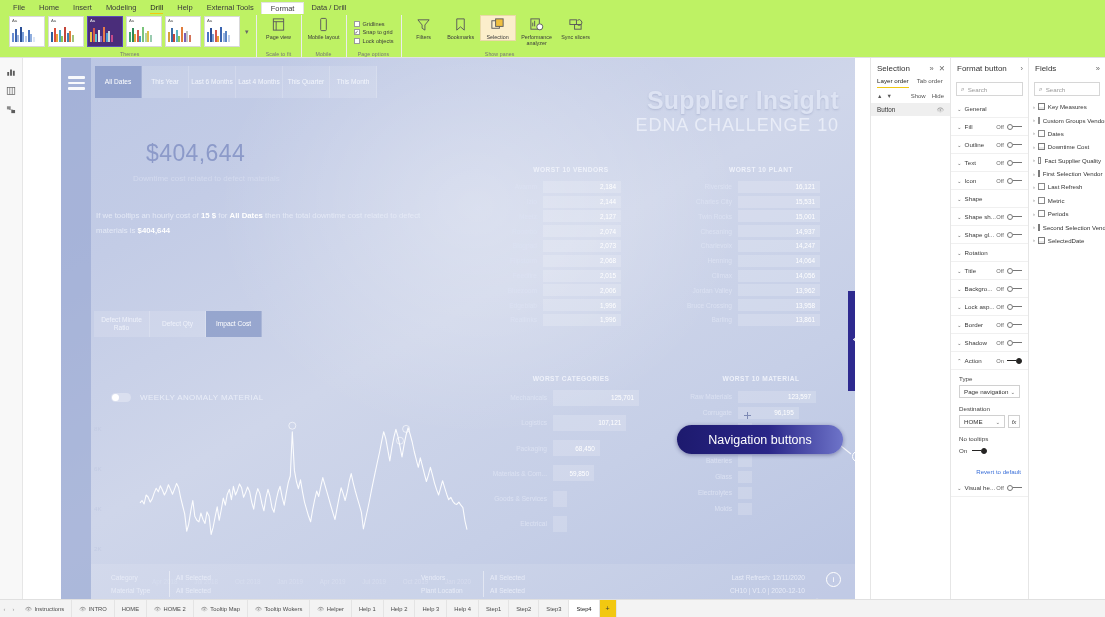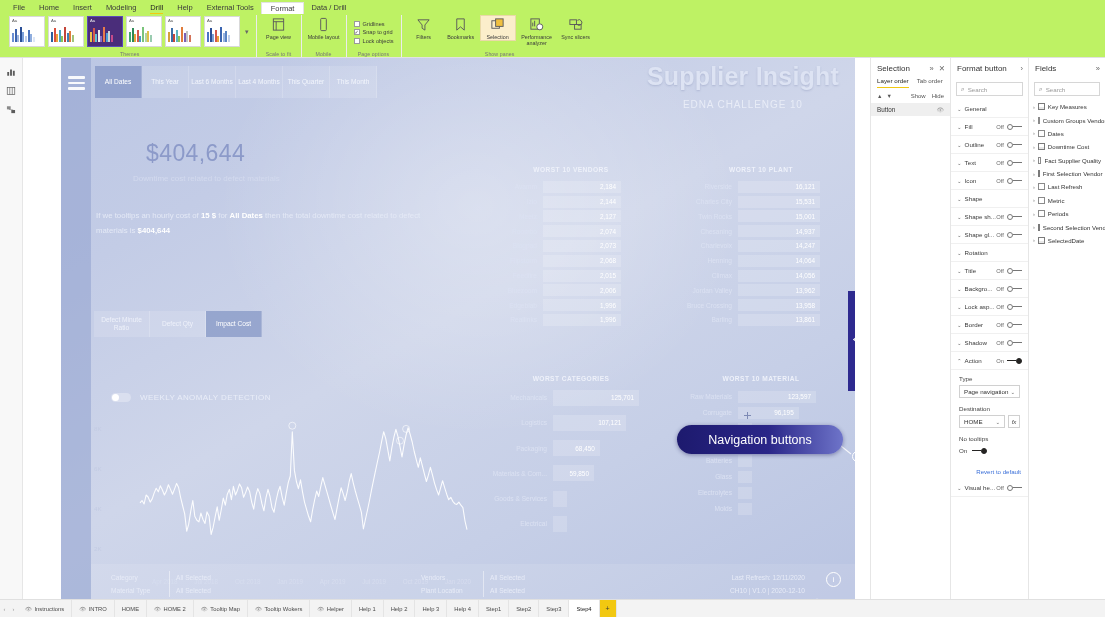--- a/index.html
+++ b/index.html
@@ -54,23 +54,23 @@
     content:""; position:absolute; left:15%; top:-20%; width:75%; height:95%;
     background:radial-gradient(ellipse at center, rgba(255,255,255,.30) 0%, rgba(255,255,255,0) 62%);
     pointer-events:none;
   }
   
   .rep-navstrip { position:absolute; left:0; top:0; width:30px; height:548px; background:rgba(143,160,206,.55); }
   .hamb { position:absolute; left:7px; top:18px; width:17px; display:flex; flex-direction:column; gap:3px; }
   .hamb i { display:block; height:2.6px; background:#ffffff; border-radius:1px; opacity:.92; }
 
   
-  .rep-title { position:absolute; right:16px; top:4px; text-align:center; }
+  .rep-title { position:absolute; right:16px; top:28px; text-align:right; }
   .rep-title .t1 { font-size:25px; font-weight:bold; color:#dde3f3; letter-spacing:.2px; line-height:28px; text-shadow:0 1px 2px rgba(90,105,150,.25); }
-  .rep-title .t2 { font-size:10px; color:#e8ecf7; letter-spacing:.9px; margin-top:9px; }
+  .rep-title .t2 { font-size:18px; color:#e8ecf7; letter-spacing:.9px; margin-top:1px; }
 
   
   .date-chips { position:absolute; left:34px; top:8px; display:flex; }
   .dchip { width:47px; height:32px; display:flex; align-items:center; justify-content:center; text-align:center;
            font-size:6.6px; color:#f2f5fc; background:rgba(255,255,255,.13); border-right:1px solid rgba(255,255,255,.18);
            line-height:8px; padding:0 2px; }
   .dchip.active { background:rgba(120,138,190,.62); color:#ffffff; }
 
   
   .kpi-num { position:absolute; left:85px; top:82px; font-size:23px; color:#8c9ac9; letter-spacing:.4px; font-weight:500; }
@@ -463,21 +463,21 @@
     <div class="metric-chips">
       <div class="mchip w1">Defect Minute Ratio</div>
       <div class="mchip w1">Defect Qty</div>
       <div class="mchip w1 active">Impact Cost</div>
     </div>
 
     <div class="anom">
       <span class="tgl">
           <i></i>
         </span>
-      <span class="anom-lbl">WEEKLY ANOMALY DETECTION</span>
+      <span class="anom-lbl">WEEKLY ANOMALY MATERIAL</span>
     </div>
 
     <div class="lchart">
       <div class="ytick" style="top:12px">8K</div>
       <div class="ytick" style="top:52px">6K</div>
       <div class="ytick" style="top:92px">4K</div>
       <div class="ytick" style="top:132px">2K</div>
       <svg id="lineSvg" width="379" height="160">
           <polyline points="30.0,89.9 32.0,87.5 34.1,91.0 36.1,82.0 38.1,84.0 40.2,89.1 42.2,85.9 44.2,79.9 46.2,75.2 48.3,78.8 50.3,72.8 52.3,76.7 54.4,82.0 56.4,78.0 58.4,71.7 60.5,76.4 62.5,81.2 64.5,76.1 66.6,70.4 68.6,74.5 70.6,84.3 72.7,93.0 74.7,100.9 76.7,118.3 78.7,111.2 80.8,97.8 82.8,87.5 84.8,103.3 86.9,107.3 88.9,108.8 90.9,100.1 93.0,106.5 95.0,110.4 97.0,98.9 99.1,103.3 101.1,121.5 103.1,114.4 105.1,104.1 107.2,93.8 109.2,107.3 111.2,97.0 113.3,85.1 115.3,92.2 117.3,81.2 119.4,76.4 121.4,86.7 123.4,73.3 125.5,82.0 127.5,77.2 129.5,70.9 131.6,74.8 133.6,84.3 135.6,79.6 137.6,74.0 139.7,78.8 141.7,89.1 143.7,96.2 145.8,82.7 147.8,75.6 149.8,80.4 151.9,90.7 153.9,97.8 155.9,85.1 158.0,76.4 160.0,83.5 162.0,94.6 164.0,99.3 166.1,87.5 168.1,78.8 170.1,73.3 172.2,84.3 174.2,92.2 176.2,80.4 178.3,69.3 180.3,63.0 182.3,18.7 184.4,57.4 186.4,68.5 188.4,75.6 190.5,66.9 192.5,78.8 194.5,89.1 196.5,96.2 198.6,103.3 200.6,108.8 202.6,97.0 204.7,86.7 206.7,78.0 208.7,83.5 210.8,73.3 212.8,64.6 214.8,71.7 216.9,78.8 218.9,85.9 220.9,93.0 223.0,100.1 225.0,106.5 227.0,95.4 229.0,85.1 231.1,74.8 233.1,80.4 235.1,87.5 237.2,78.8 239.2,68.5 241.2,60.6 243.3,70.1 245.3,78.0 247.3,85.1 249.4,92.2 251.4,99.3 253.4,116.0 255.4,106.5 257.5,97.0 259.5,87.5 261.5,77.2 263.6,66.9 265.6,57.4 267.6,48.0 269.7,38.5 271.7,28.2 273.7,18.7 275.8,25.8 277.8,36.9 279.8,48.0 281.9,34.5 283.9,24.2 285.9,16.3 287.9,23.4 290.0,33.7 292.0,44.0 294.0,32.1 296.1,21.9 298.1,14.7 300.1,21.1 302.2,29.0 304.2,38.5 306.2,46.4 308.3,54.3 310.3,44.8 312.3,52.7 314.3,60.6 316.4,68.5 318.4,62.2 320.4,54.3 322.5,62.2 324.5,70.1 326.5,76.4 328.6,82.0 330.6,74.8 332.6,67.7 334.7,74.8 336.7,81.2 338.7,86.7 340.8,84.3 342.8,88.3 344.8,90.7 346.8,91.4 348.9,89.1 350.9,92.2 352.9,94.6 355.0,108.0 357.0,116.7" fill="none" stroke="#ffffff" stroke-width="1.1" opacity="0.92" stroke-linejoin="round"></polyline>
           <circle cx="182.3" cy="12.7" r="3.5" fill="none" stroke="#ffffff" stroke-width="1" opacity="0.6"></circle>

